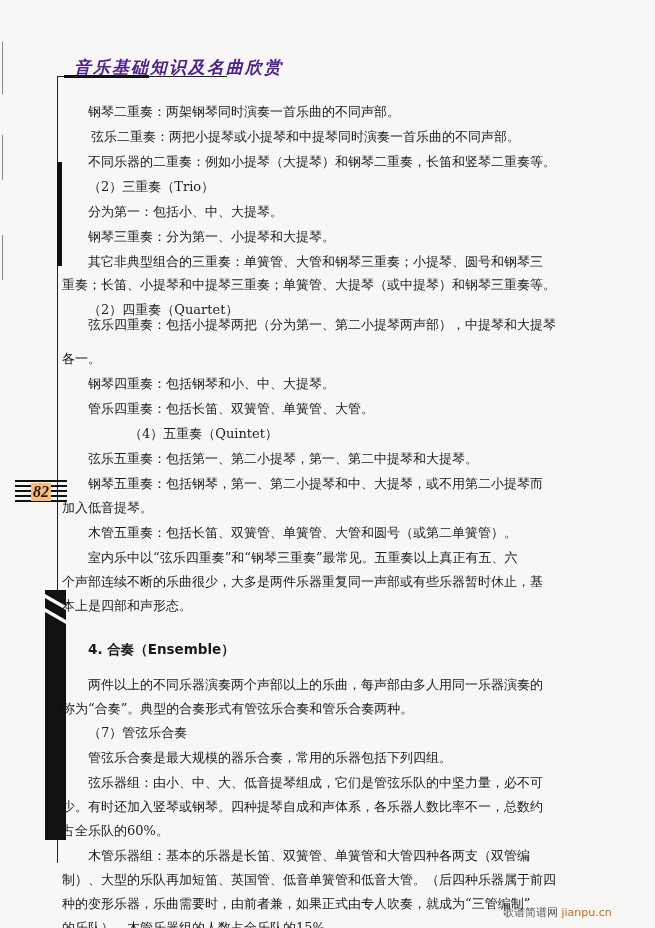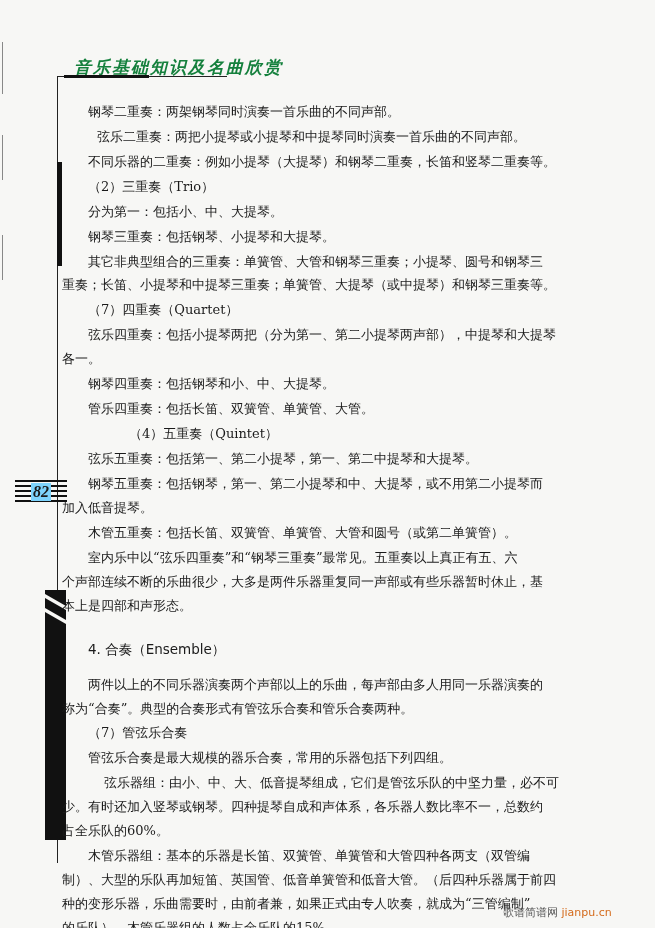--- a/index.html
+++ b/index.html
@@ -6,48 +6,48 @@
   body {
     width:655px; height:928px; position:relative; overflow:hidden;
     background:#f7f7f5;
     font-family: "DejaVu Serif", "Liberation Serif", serif;
     color:#1a1a1a;
   }
   .left-ticks { position:absolute; left:2px; width:1px; background:#888; }
   .header-title {
     position:absolute; left:74px; top:56px;
     font-size:17px; font-weight:bold; letter-spacing:2px; font-style:italic;
-    color:#15803d;
+    color:#4c1d95;
   }
   .header-rule { position:absolute; left:57px; top:76px; width:170px; height:1px; background:#222; }
   .header-bar { position:absolute; left:64px; top:75px; width:85px; height:3px; background:#111; }
   .frame-vert { position:absolute; left:57px; top:76px; width:1px; height:787px; background:#222; }
   .frame-thick { position:absolute; left:57px; top:162px; width:5px; height:104px; background:#111; }
   .page-num-box {
     position:absolute; left:15px; top:480px; width:52px; height:28px;
   }
   .page-num-box .lines { position:absolute; left:0; right:0; }
   .page-num-box .ln { height:2px; background:#111; margin-bottom:3px; }
   .page-num {
     position:absolute; left:16px; top:3px; padding:0 2px;
-    background:#7dd3fc; font-style:italic; font-weight:bold; font-size:16px;
+    background:#fdba74; font-style:italic; font-weight:bold; font-size:16px;
     font-family:"Liberation Serif", serif;
   }
   .stripe-bar {
     position:absolute; left:45px; top:590px; width:21px; height:250px;
     background:#111;
   }
   .stripe-gap { position:absolute; left:0; width:21px; height:4px; background:#f7f7f5; transform:skewY(30deg); }
   .content { position:absolute; left:88px; top:100px; width:540px; font-size:13px; }
   .p {
     position:absolute; left:0; width:540px; line-height:24px; white-space:pre-wrap;
     text-align:justify;
   }
   .section-heading {
-    font-family:"DejaVu Sans", "Liberation Sans", sans-serif; font-weight:normal; font-size:13.5px;
+    font-family:"DejaVu Sans", "Liberation Sans", sans-serif; font-weight:bold; font-size:13.5px;
   }
   .watermark {
     position:absolute; left:503px; top:905px; font-size:11px; color:#555;
     font-family:"DejaVu Sans", sans-serif;
   }
   .watermark .domain { color:#d46a1a; }
 </style>
 </head>
 <body>
 
@@ -72,46 +72,46 @@
   <span class="page-num">82</span>
 </div>
 
 <div class="stripe-bar">
   <div class="stripe-gap" style="top:10px;"></div>
   <div class="stripe-gap" style="top:24px;"></div>
 </div>
 
 <div class="content" id="content">
     <div class="p" style="top: 0px; left: 0px;">钢琴二重奏：两架钢琴同时演奏一首乐曲的不同声部。</div>
-    <div class="p" style="top: 25px; left: 9px;">弦乐二重奏：两把小提琴或小提琴和中提琴同时演奏一首乐曲的不同声部。</div>
+    <div class="p" style="top: 25px; left: 3px;">弦乐二重奏：两把小提琴或小提琴和中提琴同时演奏一首乐曲的不同声部。</div>
     <div class="p" style="top: 50px; left: 0px;">不同乐器的二重奏：例如小提琴（大提琴）和钢琴二重奏，长笛和竖琴二重奏等。</div>
     <div class="p" style="top: 75px; left: 0px;">（2）三重奏（Trio）</div>
     <div class="p" style="top: 100px; left: 0px;">分为第一：包括小、中、大提琴。</div>
-    <div class="p" style="top: 125px; left: 0px;">钢琴三重奏：包括钢琴、小提琴和大提琴。</div>
+    <div class="p" style="top: 125px; left: 0px;">钢琴三重奏：分为第一、小提琴和大提琴。</div>
     <div class="p" style="top: 150px; left: 0px;">其它非典型组合的三重奏：单簧管、大管和钢琴三重奏；小提琴、圆号和钢琴三</div>
     <div class="p" style="top: 173px; left: -26px;">重奏；长笛、小提琴和中提琴三重奏；单簧管、大提琴（或中提琴）和钢琴三重奏等。</div>
-    <div class="p" style="top: 198px; left: 0px;">（7）四重奏（Quartet）</div>
-    <div class="p" style="top: 223px; left: 0px;">弦乐四重奏：包括小提琴两把（分为第一、第二小提琴两声部），中提琴和大提琴</div>
+    <div class="p" style="top: 198px; left: 0px;">（2）四重奏（Quartet）</div>
+    <div class="p" style="top: 213px; left: 0px;">弦乐四重奏：包括小提琴两把（分为第一、第二小提琴两声部），中提琴和大提琴</div>
     <div class="p" style="top: 247px; left: -26px;">各一。</div>
     <div class="p" style="top: 272px; left: 0px;">钢琴四重奏：包括钢琴和小、中、大提琴。</div>
     <div class="p" style="top: 297px; left: 0px;">管乐四重奏：包括长笛、双簧管、单簧管、大管。</div>
     <div class="p" style="top: 322px; left: 0px; margin-left: 41px;">（4）五重奏（Quintet）</div>
     <div class="p" style="top: 347px; left: 0px;">弦乐五重奏：包括第一、第二小提琴，第一、第二中提琴和大提琴。</div>
     <div class="p" style="top: 372px; left: 0px;">钢琴五重奏：包括钢琴，第一、第二小提琴和中、大提琴，或不用第二小提琴而</div>
     <div class="p" style="top: 396px; left: -26px;">加入低音提琴。</div>
     <div class="p" style="top: 421px; left: 0px;">木管五重奏：包括长笛、双簧管、单簧管、大管和圆号（或第二单簧管）。</div>
     <div class="p" style="top: 446px; left: 0px;">室内乐中以“弦乐四重奏”和“钢琴三重奏”最常见。五重奏以上真正有五、六</div>
     <div class="p" style="top: 470px; left: -26px;">个声部连续不断的乐曲很少，大多是两件乐器重复同一声部或有些乐器暂时休止，基</div>
     <div class="p" style="top: 494px; left: -26px;">本上是四部和声形态。</div>
     <div class="p section-heading" style="top: 537px; left: 0px;">4. 合奏（Ensemble）</div>
     <div class="p" style="top: 573px; left: 0px;">两件以上的不同乐器演奏两个声部以上的乐曲，每声部由多人用同一乐器演奏的</div>
     <div class="p" style="top: 597px; left: -26px;">称为“合奏”。典型的合奏形式有管弦乐合奏和管乐合奏两种。</div>
     <div class="p" style="top: 621px; left: 0px;">（7）管弦乐合奏</div>
     <div class="p" style="top: 646px; left: 0px;">管弦乐合奏是最大规模的器乐合奏，常用的乐器包括下列四组。</div>
-    <div class="p" style="top: 671px; left: 16px;">弦乐器组：由小、中、大、低音提琴组成，它们是管弦乐队的中坚力量，必不可</div>
+    <div class="p" style="top: 671px; left: 0px;">弦乐器组：由小、中、大、低音提琴组成，它们是管弦乐队的中坚力量，必不可</div>
     <div class="p" style="top: 695px; left: -26px;">少。有时还加入竖琴或钢琴。四种提琴自成和声体系，各乐器人数比率不一，总数约</div>
     <div class="p" style="top: 719px; left: -26px;">占全乐队的60%。</div>
     <div class="p" style="top: 744px; left: 0px;">木管乐器组：基本的乐器是长笛、双簧管、单簧管和大管四种各两支（双管编</div>
     <div class="p" style="top: 768px; left: -26px;">制）、大型的乐队再加短笛、英国管、低音单簧管和低音大管。（后四种乐器属于前四</div>
     <div class="p" style="top: 792px; left: -26px;">种的变形乐器，乐曲需要时，由前者兼，如果正式由专人吹奏，就成为“三管编制”</div>
     <div class="p" style="top: 816px; left: -26px;">的乐队）。木管乐器组的人数占全乐队的15%。</div>
   </div>
 
 <div class="watermark">
   <span>歌谱简谱网</span>

